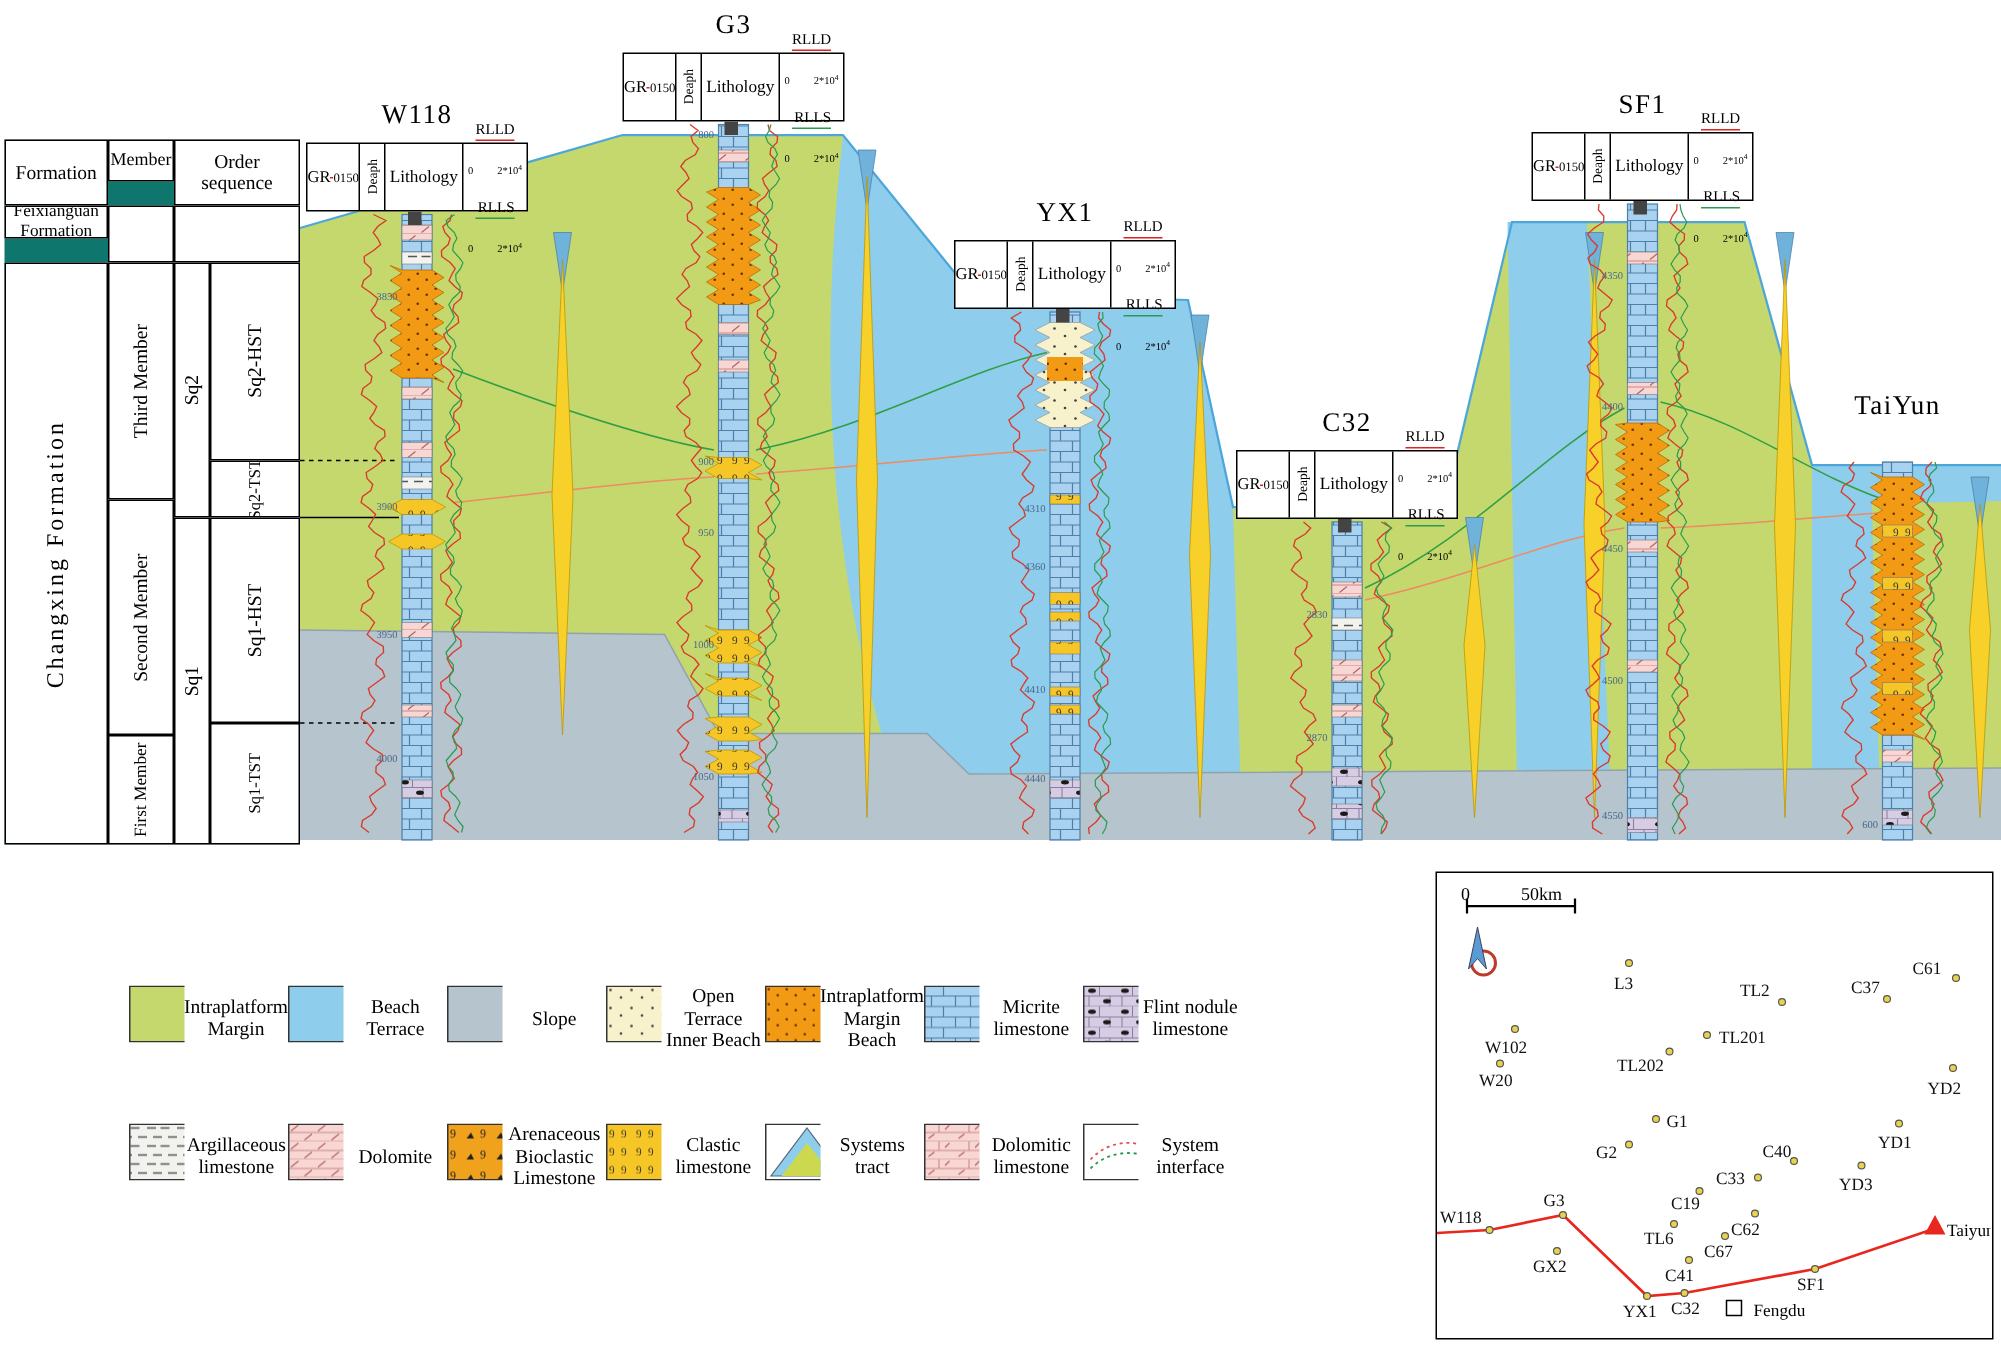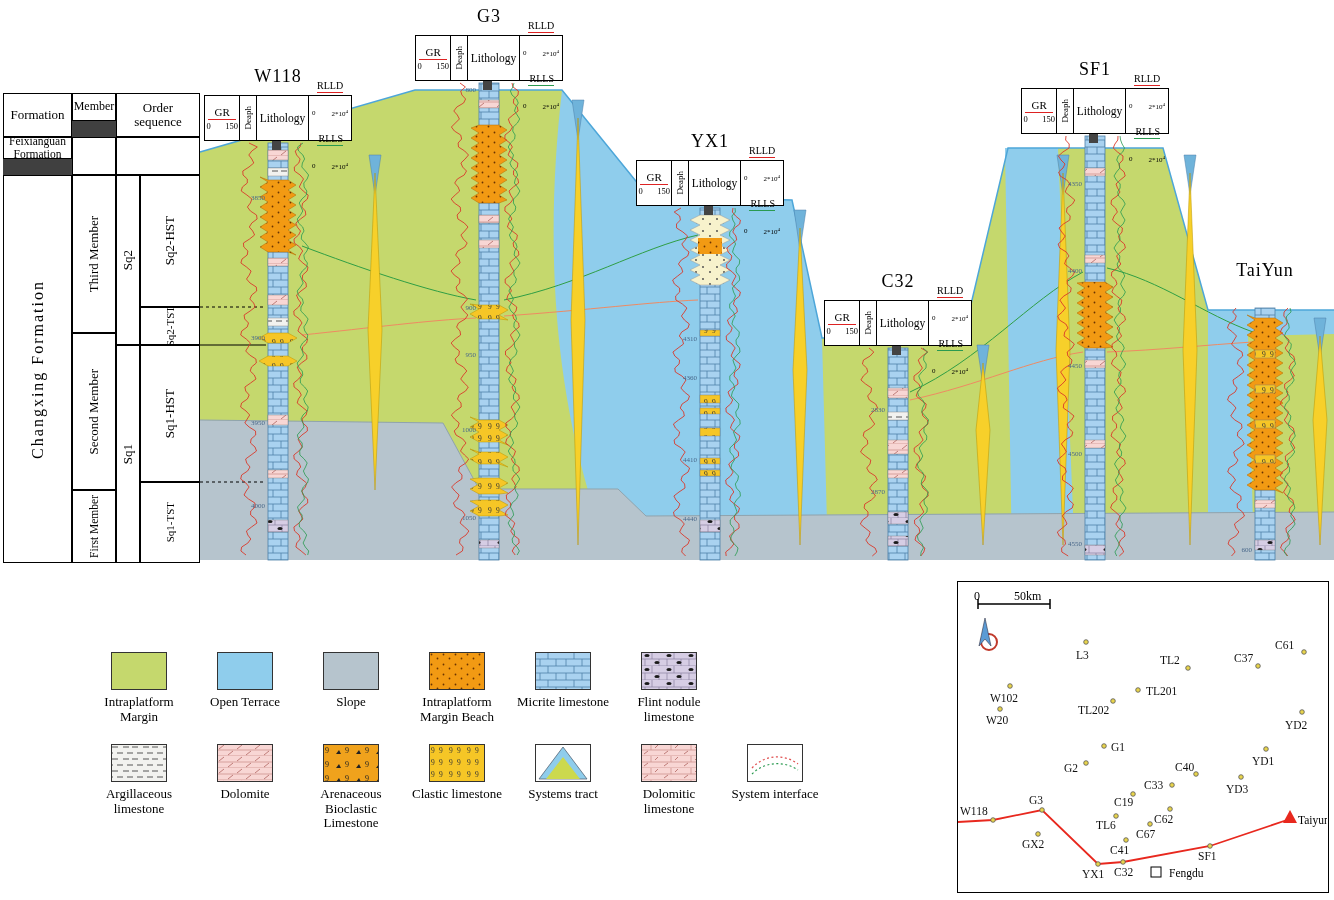--- a/index.html
+++ b/index.html
@@ -1,44 +1,44 @@
 <!DOCTYPE html>
 <html><head>
 <meta charset="utf-8">
 <style>
   *{margin:0;padding:0;box-sizing:border-box}
   html,body{background:#fff}
   #root{position:relative;width:1334px;height:900px;background:#fff;overflow:hidden;
         font-family:"Liberation Serif",serif;color:#000}
   svg{font-family:"Liberation Serif",serif}
   
-  #strat{position:absolute;left:3px;top:93px;width:197px;height:470px;background:#404040;z-index:4}
+  #strat{position:absolute;left:3px;top:93px;width:197px;height:470px;background:#0f766e;z-index:4}
   .cell{position:absolute;border:1px solid #000;display:flex;align-items:center;justify-content:center;
         text-align:center;background:#fff;font-size:13px;line-height:1.1;overflow:hidden}
   .vtext{writing-mode:vertical-rl;transform:rotate(180deg);white-space:nowrap;font-size:13px}
   
   #xsec{position:absolute;left:0;top:0;z-index:1}
   #hlayer{position:absolute;left:0;top:0;width:1334px;height:566px;z-index:5;pointer-events:none}
   .wname{position:absolute;width:120px;text-align:center;font-size:18px;letter-spacing:1px}
   .whead{position:absolute;width:148px;height:46px;background:#fff;border:1px solid #000;display:flex}
   .whead>div{border-right:1px solid #000;height:100%}
-  .wh-gr{width:36px;display:flex;flex-direction:column;justify-content:center;align-items:center;font-size:11px}
+  .wh-gr{width:36px;display:flex;flex-direction:row;justify-content:center;align-items:center;font-size:11px}
   .redline{width:82%;border-top:1.6px solid #d22;margin:1px 0}
   .wh-scale{display:flex;justify-content:space-between;width:92%;font-size:8.5px}
   .wh-depth{width:17px;display:flex;align-items:center;justify-content:center}
   .wh-depth span{writing-mode:vertical-rl;transform:rotate(180deg);font-size:9px}
   .wh-lith{width:53px;display:flex;align-items:center;justify-content:center;font-size:11.5px}
   .wh-res{width:42px;border-right:none !important;display:flex;flex-direction:column;justify-content:center;padding:1px 3px}
   .res-name{text-align:right;font-size:10px;border-bottom:1.4px solid #d22;margin:16px 5px;line-height:1.05}
   .res-name.g{border-bottom-color:#2a9a50}
   .res-scale{display:flex;justify-content:space-between;font-size:7px;line-height:1.15}
   .res-scale sup{font-size:5px}
   
   .lg-row{position:absolute;left:86px;display:flex;z-index:2}
-  .lg-item{width:106px;display:flex;flex-direction:column;align-items:center}
+  .lg-item{width:106px;display:flex;flex-direction:row;align-items:center}
   .lg-label{margin-top:5px;font-size:13px;text-align:center;line-height:1.12;width:104px}
   
   #map{position:absolute;left:957px;top:581px;width:372px;height:312px;border:1.5px solid #000;
        background:#fff;z-index:2}
 </style>
 </head>
 <body>
 
 <div id="root">
 
@@ -422,27 +422,33 @@
       <div class="lg-item">
         <svg width="56" height="38">
           <rect x="0.5" y="0.5" width="55" height="37" stroke="#333" fill="#c5d86d"></rect>
         </svg>
         <div class="lg-label">Intraplatform Margin</div>
       </div>
       <div class="lg-item">
         <svg width="56" height="38">
           <rect x="0.5" y="0.5" width="55" height="37" stroke="#333" fill="#8fcdec"></rect>
         </svg>
-        <div class="lg-label">Open Terrace</div>
+        <div class="lg-label">Beach Terrace</div>
       </div>
       <div class="lg-item">
         <svg width="56" height="38">
           <rect x="0.5" y="0.5" width="55" height="37" stroke="#333" fill="#b6c4cd"></rect>
         </svg>
         <div class="lg-label">Slope</div>
+      </div>
+      <div class="lg-item">
+        <svg width="56" height="38">
+          <rect x="0.5" y="0.5" width="55" height="37" stroke="#333" fill="url(#p-innerbeach)"></rect>
+        </svg>
+        <div class="lg-label">Open Terrace Inner Beach</div>
       </div>
       <div class="lg-item">
         <svg width="56" height="38">
           <rect x="0.5" y="0.5" width="55" height="37" stroke="#333" fill="url(#p-beach)"></rect>
         </svg>
         <div class="lg-label">Intraplatform Margin Beach</div>
       </div>
       <div class="lg-item">
         <svg width="56" height="38">
           <rect x="0.5" y="0.5" width="55" height="37" stroke="#333" fill="url(#p-micrite)"></rect>

